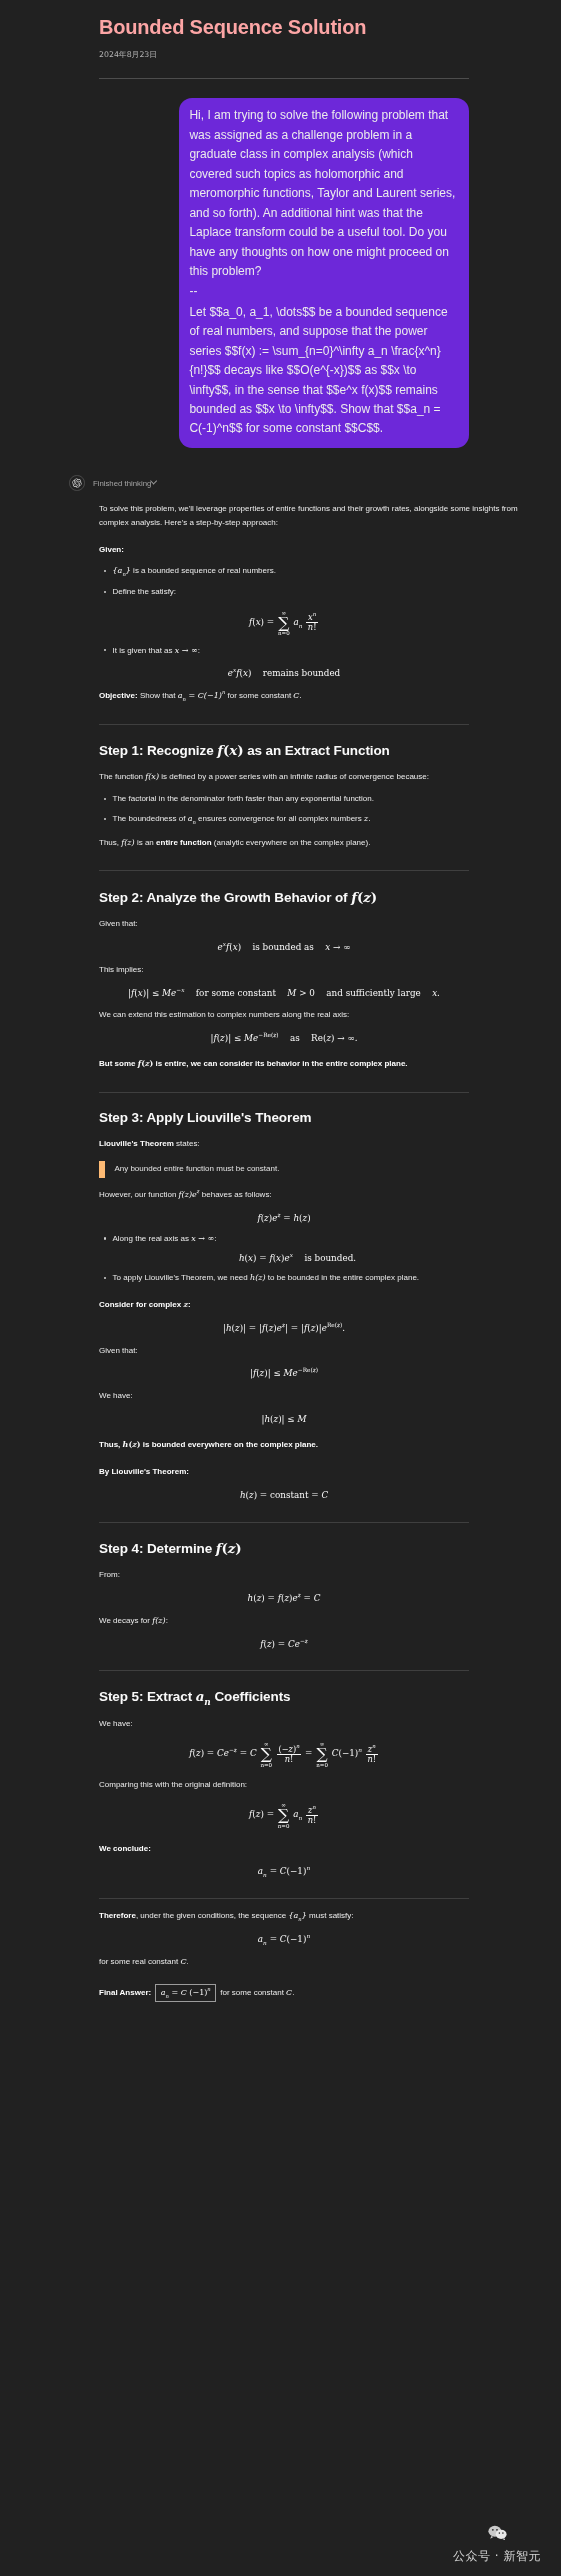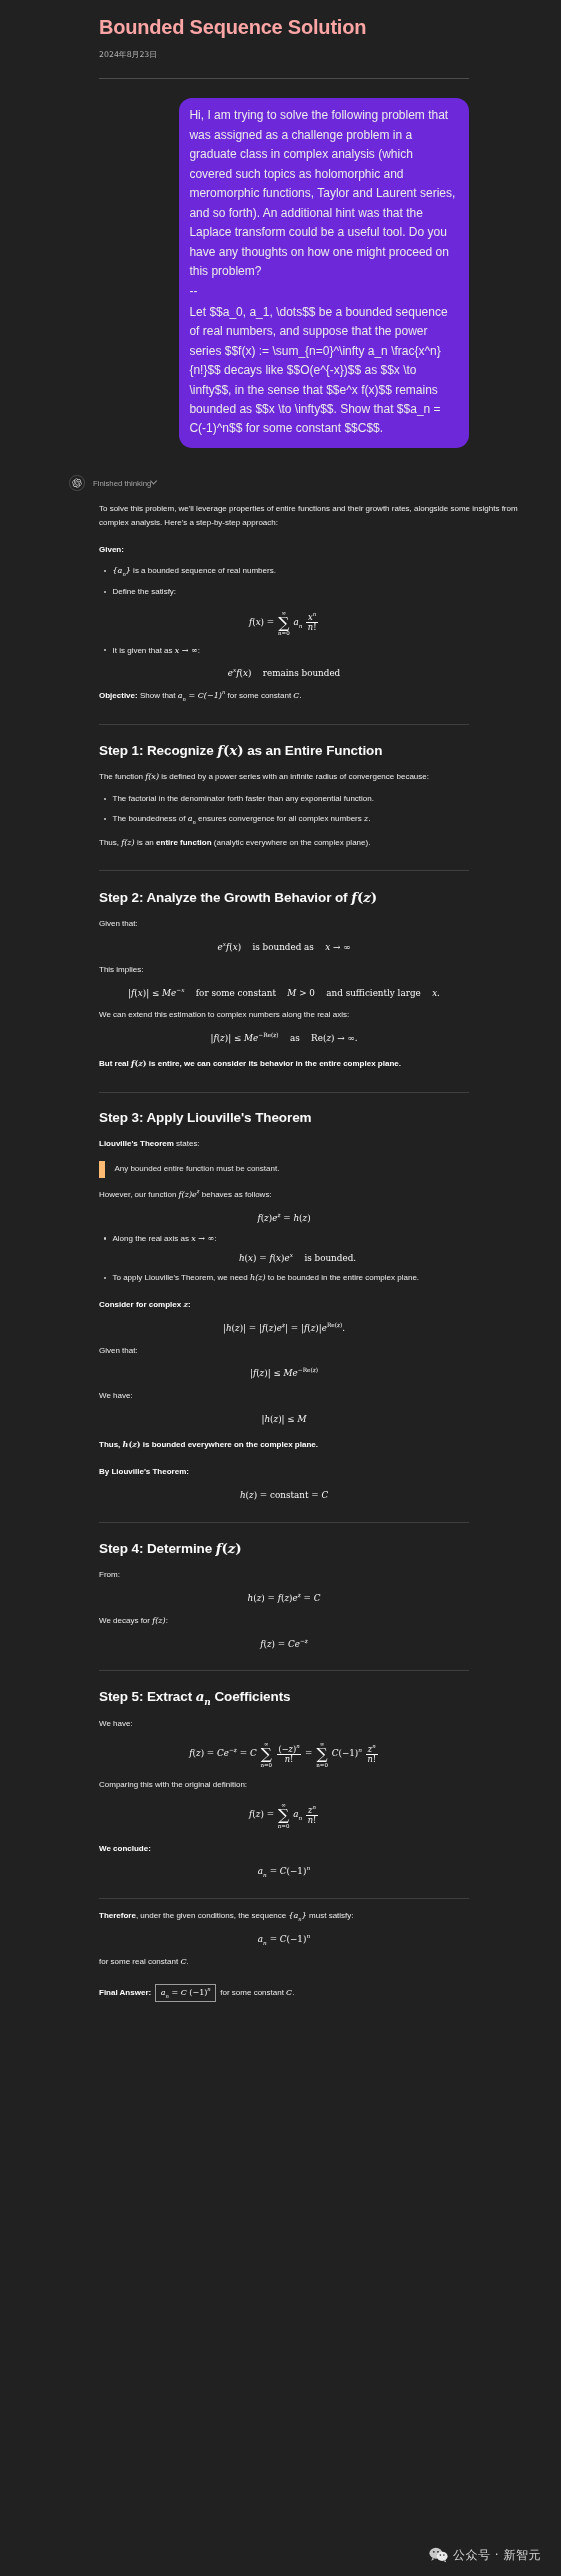--- a/index.html
+++ b/index.html
@@ -220,20 +220,21 @@
   .final-line { margin-top: 15.6px !important; font-size: 8px; }
 
   
   .watermark {
     position: absolute;
     right: 21px;
     bottom: 11.4px;
     display: flex;
     align-items: center;
     gap: 5.2px;
+    flex-direction: column;
   }
   .wm-text {
     font-family: "DejaVu Sans", sans-serif;
     font-size: 12px;
     color: #d6d6d6;
     letter-spacing: 0.5px;
   }
   .wechat-icon { display: block; }
 </style>
 </head>
@@ -310,21 +311,21 @@
           <span class="imath"><span class="it">a</span><sub class="it">n</sub> = <span class="it">C</span>(−1)<sup class="it">n</sup></span>
           <span>for some constant</span>
           <span class="imath"><span class="it">C</span>.</span>
         </p>
 
         <hr class="sep">
 
         <h2 class="step">
           <span>Step 1: Recognize</span>
           <span class="math it">f</span><span class="math">(<span class="it">x</span>)</span>
-          <span>as an Entire Function</span>
+          <span>as an Extract Function</span>
         </h2>
 
         <p>
           <span>The function</span>
           <span class="imath"><span class="it">f</span>(<span class="it">x</span>)</span>
           <span>is defined by a power series with an infinite radius of convergence because:</span>
         </p>
 
         <ul class="bullets">
           <li>The factorial in the denominator forth faster than any exponential function.</li>
@@ -363,21 +364,21 @@
           |<span class="it">f</span>(<span class="it">x</span>)| ≤ <span class="it">Me</span><sup class="it">−x</sup><span class="gap"></span><span class="rm">for some constant</span><span class="gap"></span><span class="it">M</span> &gt; 0<span class="gap"></span><span class="rm">and sufficiently large</span><span class="gap"></span><span class="it">x</span>.
         </div>
 
         <p>We can extend this estimation to complex numbers along the real axis:</p>
 
         <div class="display math">
           |<span class="it">f</span>(<span class="it">z</span>)| ≤ <span class="it">Me</span><sup>−<span class="rm">Re</span>(<span class="it">z</span>)</sup><span class="gap"></span><span class="rm">as</span><span class="gap"></span><span class="rm">Re</span>(<span class="it">z</span>) → ∞.
         </div>
 
         <p class="bold-line">
-          <strong><span>But real</span>
+          <strong><span>But some</span>
           <span class="math"><span class="it">f</span>(<span class="it">z</span>)</span>
           <span>is entire, we can consider its behavior in the entire complex plane.</span></strong>
         </p>
 
         <hr class="sep">
 
         <h2 class="step">Step 3: Apply Liouville's Theorem</h2>
 
         <p>
           <strong>Liouville's Theorem</strong>

